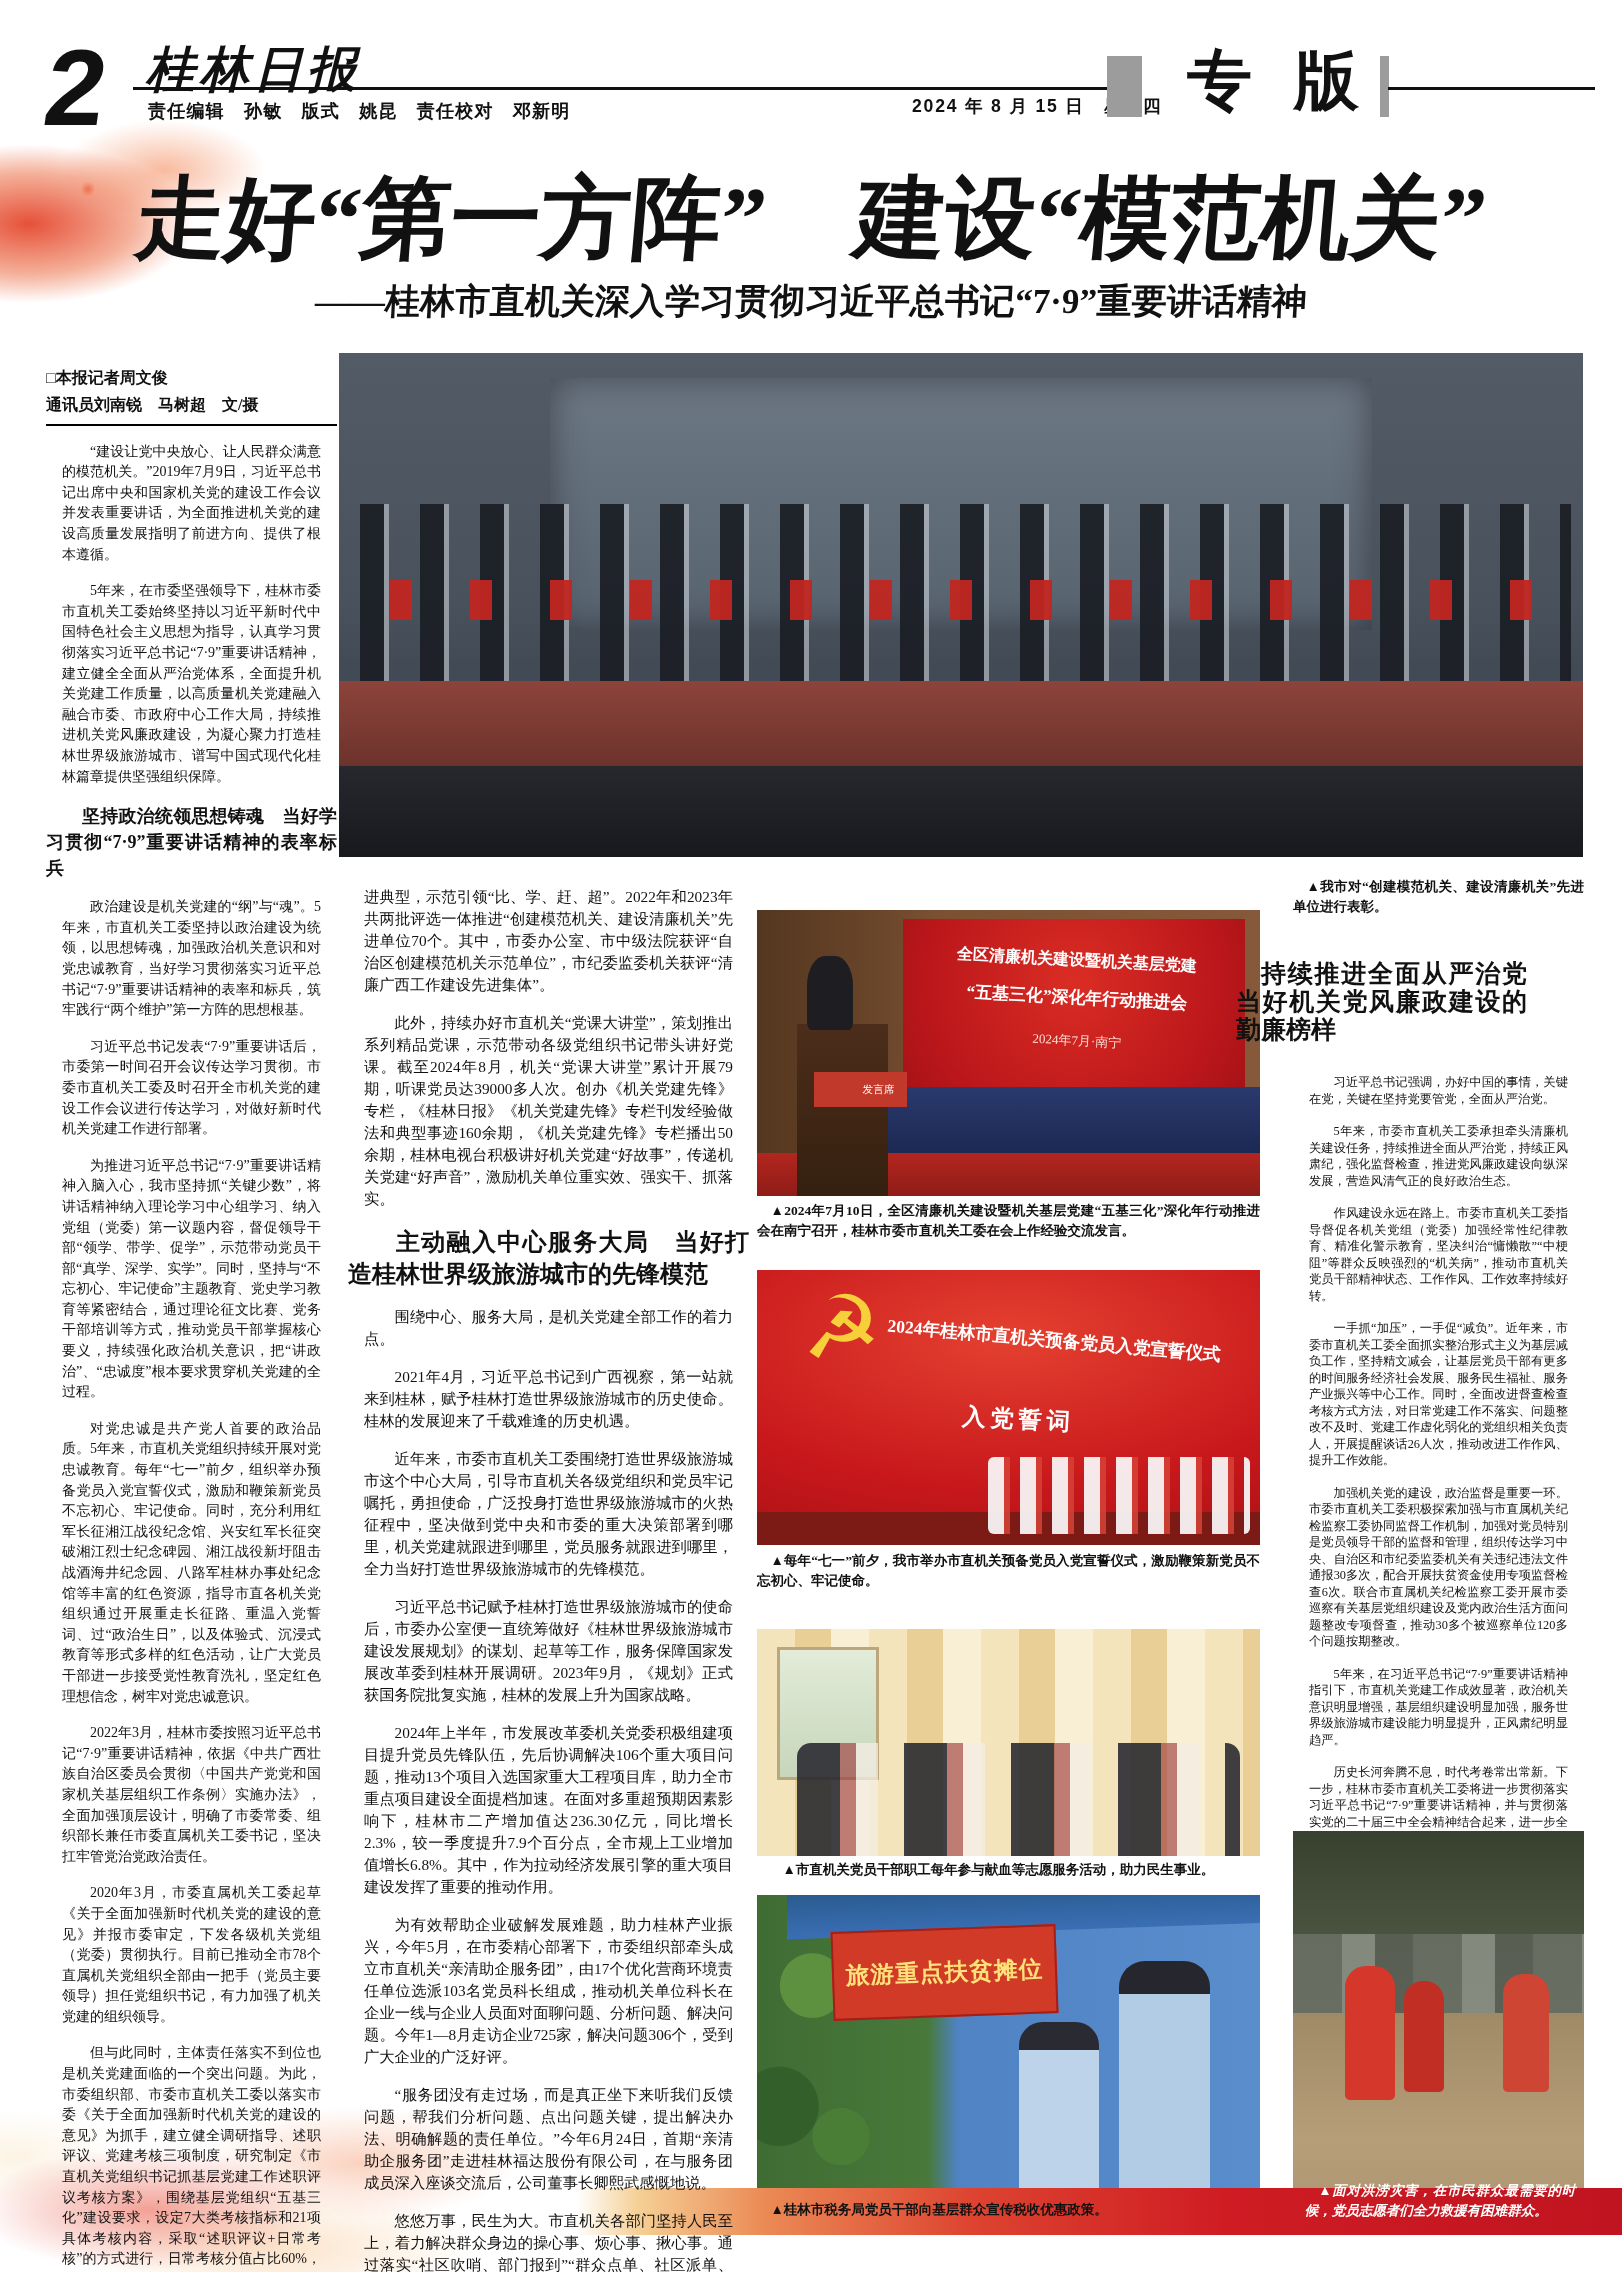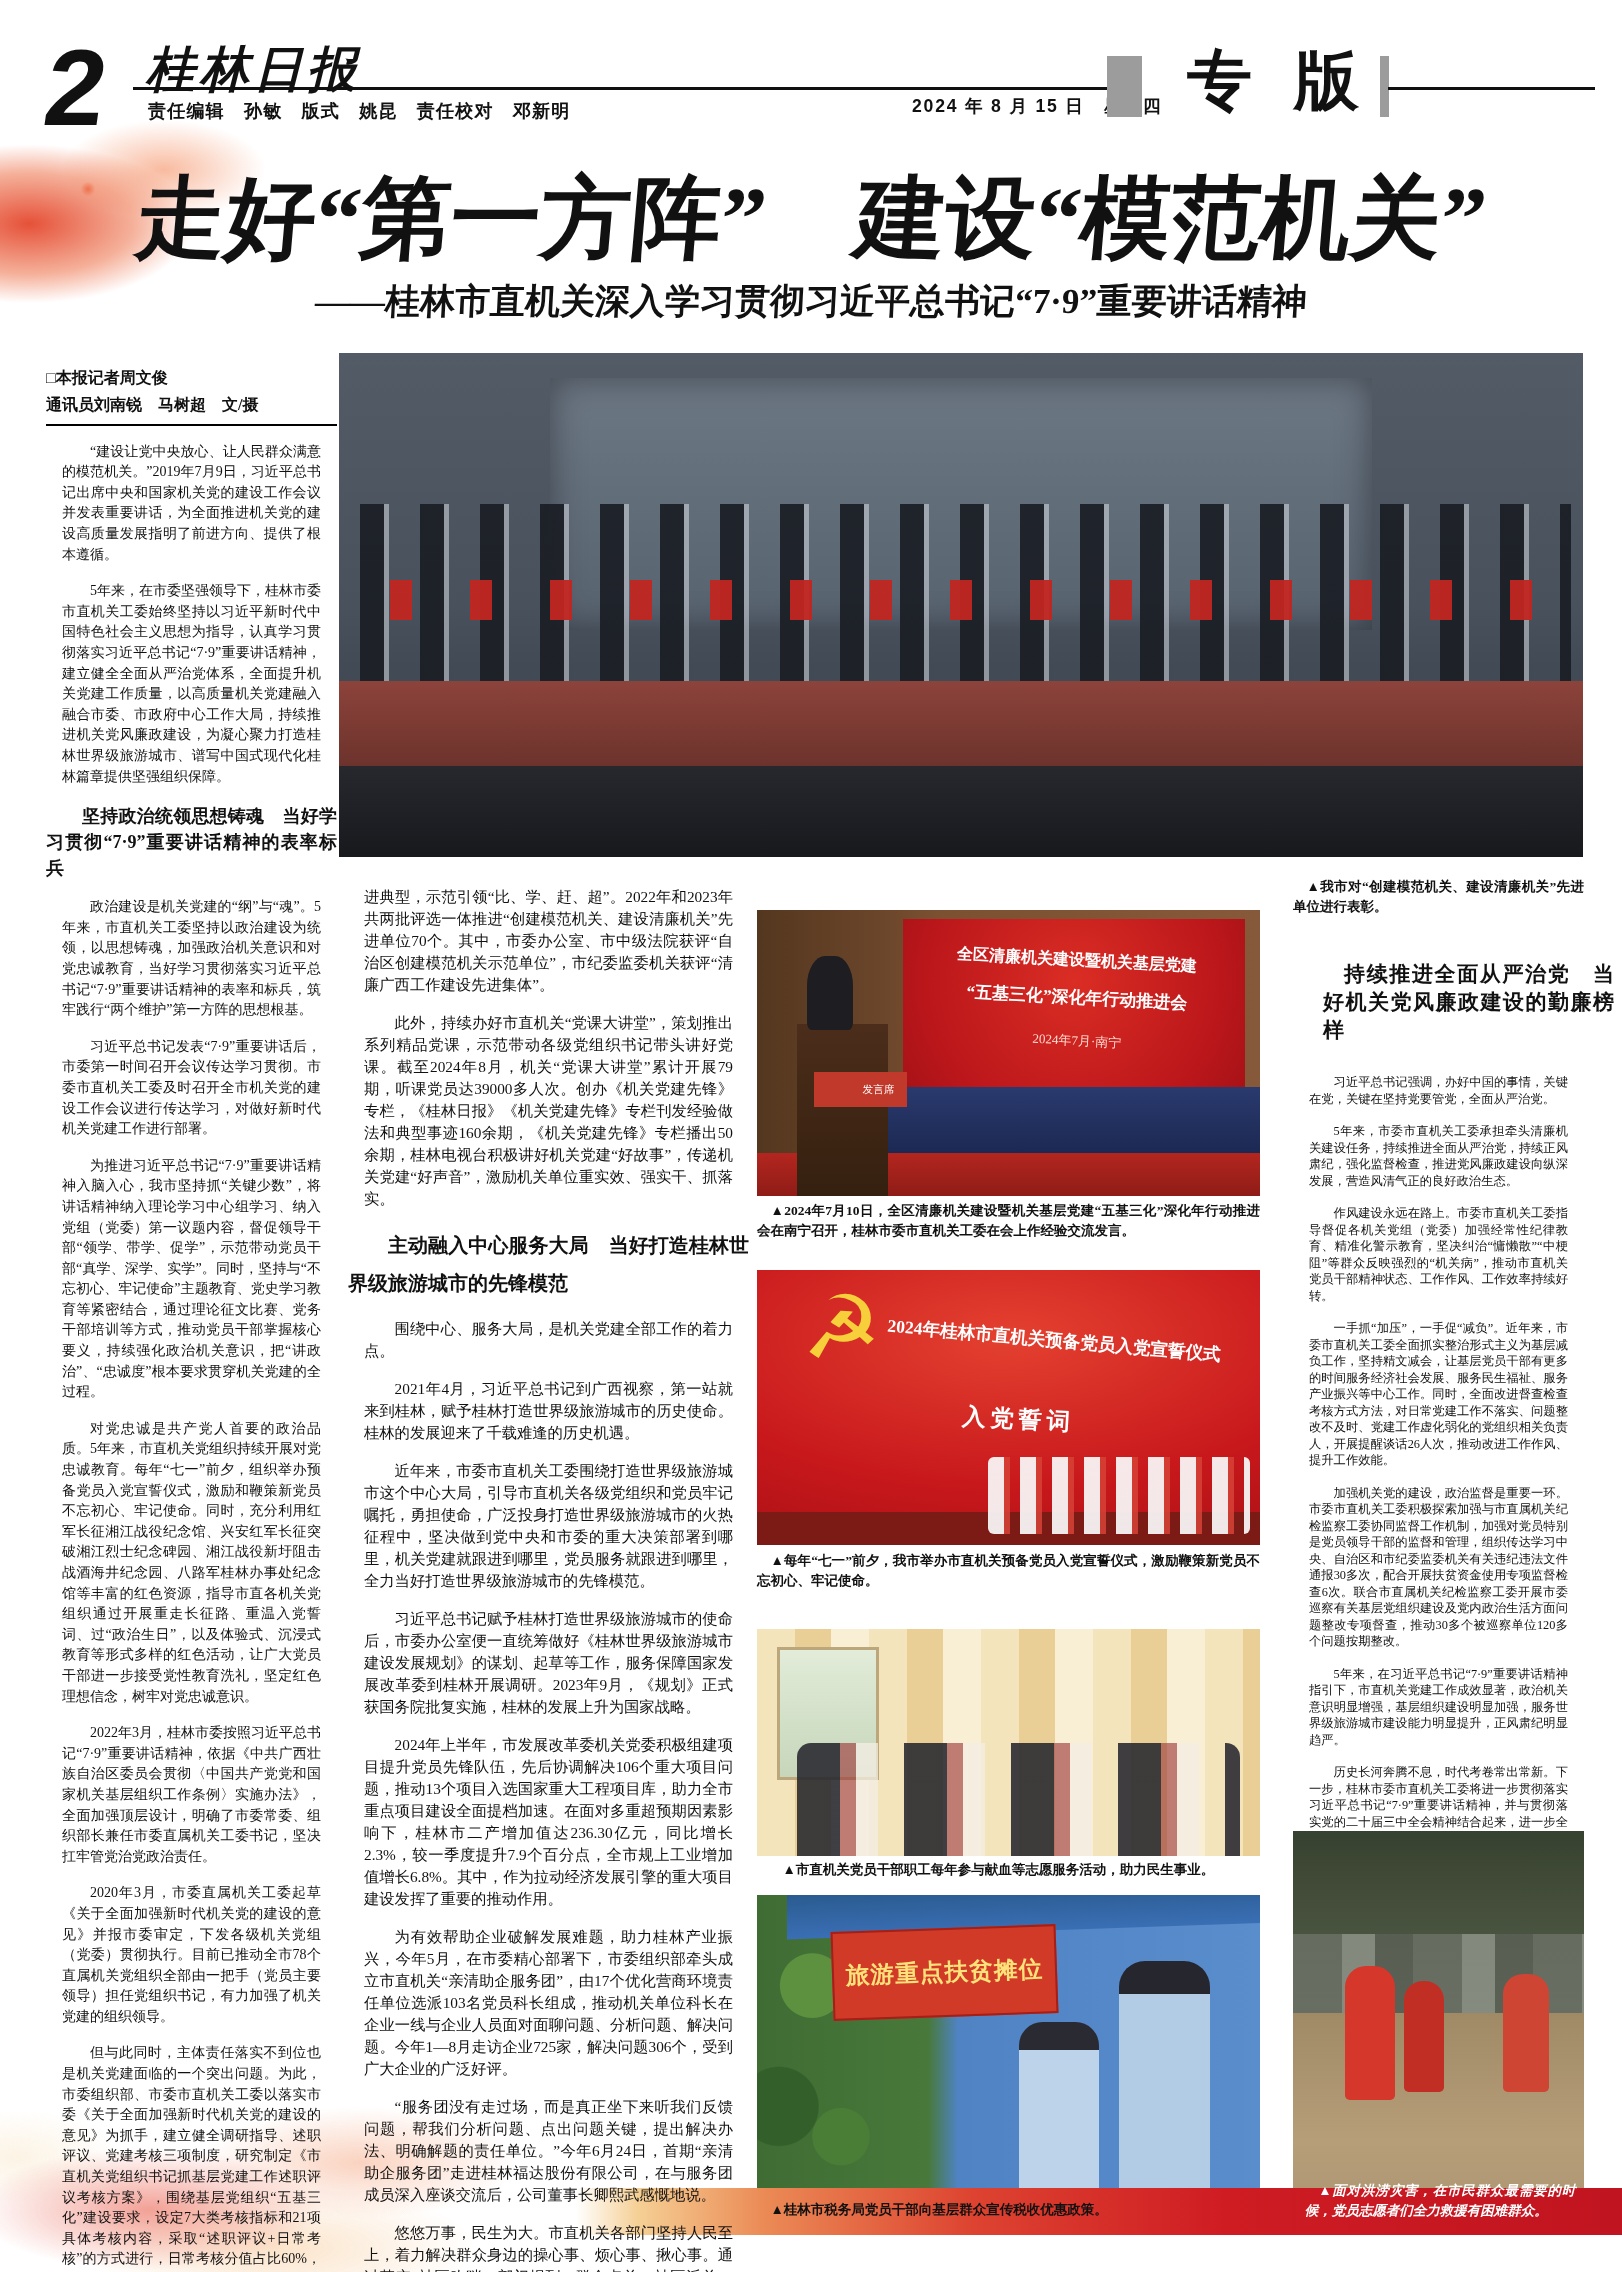--- a/index.html
+++ b/index.html
@@ -82,22 +82,22 @@
   
   .col{position:absolute;text-align:justify;overflow:hidden;z-index:2;}
   .col p{margin:16px;text-indent:2em;}
   .col1{left:46px;top:364px;width:291px;height:1904px;font-size:14px;line-height:20.6px;}
   .col2{left:348px;top:870px;width:401px;height:1403px;font-size:15.3px;line-height:22px;}
   .col3text{left:1293px;top:1058px;width:291px;height:771px;font-size:12.3px;line-height:16.5px;}
   .byline{font-size:16px;font-weight:700;line-height:27px;text-align:left;}
   .byline-rule{width:100%;height:1.8px;background:#000;margin:5.9px 0 11.8px 0;}
   .sec-h{font-weight:900;text-indent:2em;margin:13px 0 10.6px 0;}
   .col1 .sec-h{font-size:18px;line-height:26px;}
-  .col2 .sec-h{font-size:20px;line-height:38px;}
-  .h4{left:1323px;top:960px;width:291px;font-size:21px;line-height:28px;font-weight:900;text-align:justify;text-indent:1em;z-index:2;}
+  .col2 .sec-h{font-size:24px;line-height:32px;}
+  .h4{left:1236px;top:960px;width:291px;font-size:25px;line-height:28px;font-weight:900;text-align:justify;text-indent:1em;z-index:2;}
   .p-cont{text-indent:0 !important;}
   .caption{position:absolute;font-weight:700;font-size:13.5px;line-height:20px;text-align:justify;text-indent:1em;z-index:3;}
   .cap-meeting{left:757px;top:1201px;width:503px;}
   .cap-oath{left:757px;top:1551px;width:503px;}
   .cap-train{left:769px;top:1860px;width:503px;}
   .cap-tax{left:757px;top:2200px;width:503px;}
   .cap-award{left:1293px;top:877px;width:291px;}
   
   .decor-bottom{left:576px;top:2188px;width:1046px;height:47px;z-index:1;
     background:linear-gradient(90deg, rgba(250,226,180,0) 0%, #f5cf94 6%, #eb8a55 18%, #dd4330 38%, #cf1c23 62%, #c01420 100%);}

